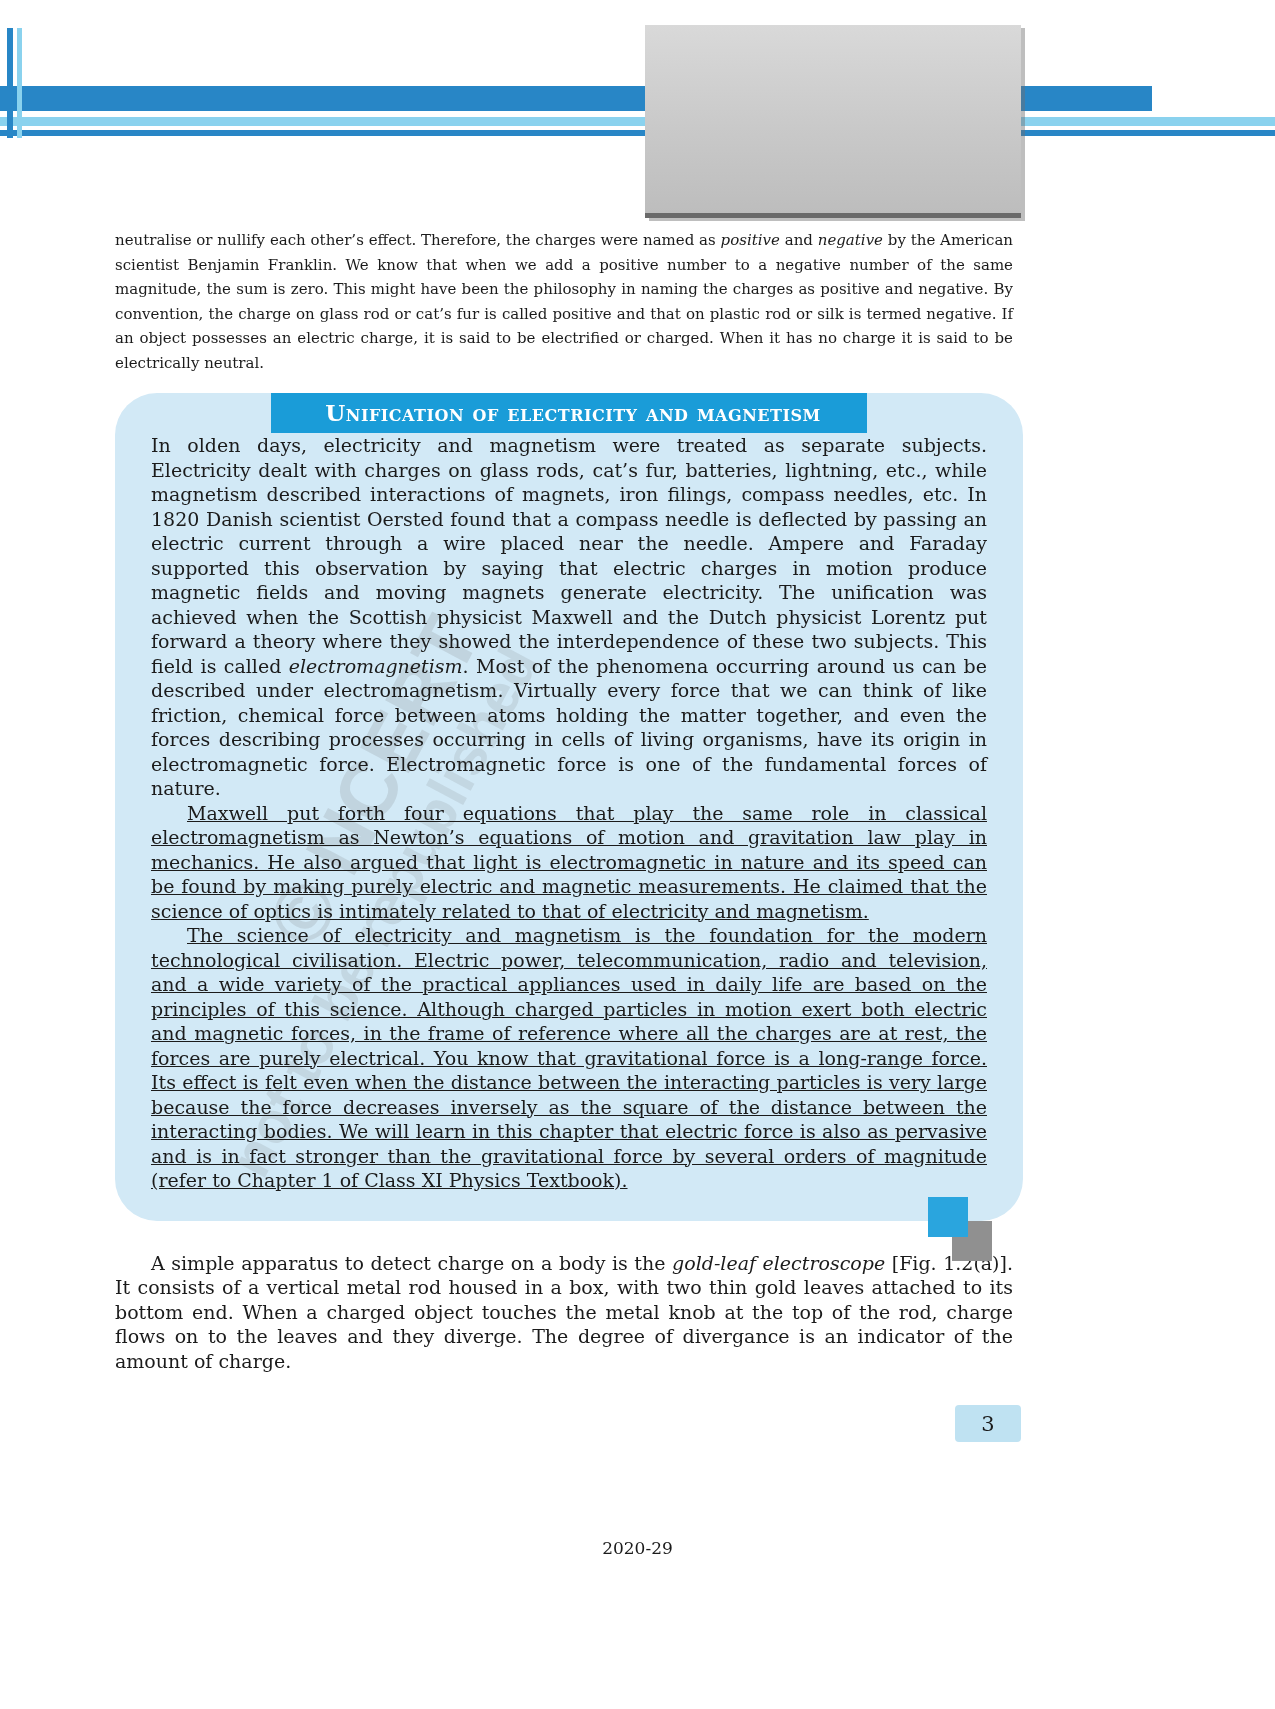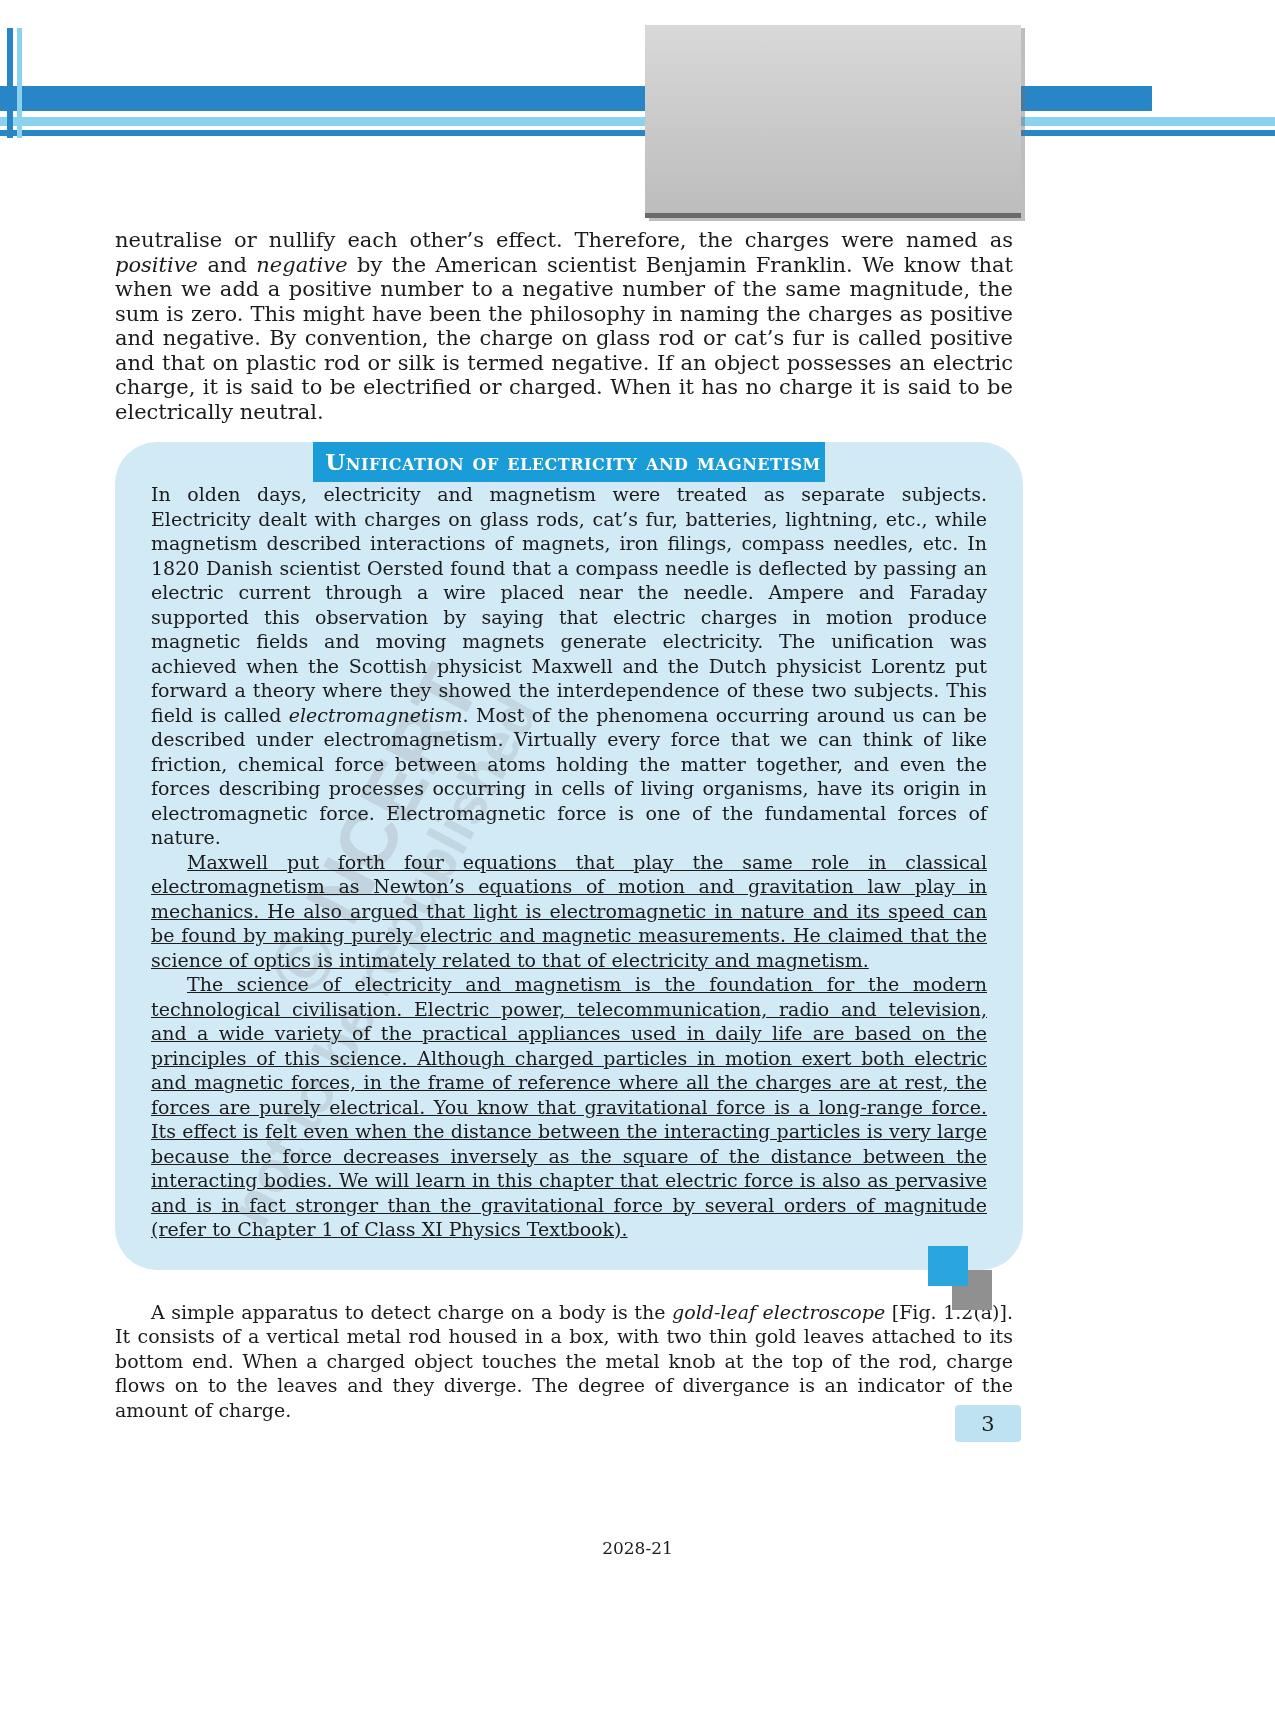--- a/index.html
+++ b/index.html
@@ -32,34 +32,34 @@
     padding-top:112px;
     font-family:"Liberation Sans", sans-serif;
   }
   .chapter-title { font-size:30px; line-height:37px; color:#3e3e3e; letter-spacing:0.6px; font-weight:400; }
 
   
   .content { position:absolute; left:115px; top:228px; width:908px; z-index:2; }
 
   .intro {
     width:898px;
-    font-size:21px; line-height:24.5px;
+    font-size:15px; line-height:24.5px;
     text-align:justify;
   }
 
   .unibox {
     position:relative;
     margin-top:18px;
     background:#d2e9f6;
     border-radius:42px;
     padding:0 36px 28px 36px;
   }
   .banner {
     position:relative; z-index:2;
-    width:512px; margin:0 auto;
+    width:596px; margin:0 auto;
     background:#1a9cd8;
     color:#ffffff;
     text-align:center;
     font-variant:small-caps;
     font-weight:bold;
     font-size:23px;
     line-height:40px;
     height:40px;
     letter-spacing:0.5px;
     padding-left:8px;
@@ -160,15 +160,15 @@
     </div>
 
     <p class="closing"><span>A simple apparatus to detect charge on a body is the </span><span style="font-style: italic;">gold-leaf electroscope</span><span> [Fig. 1.2(a)]. It consists of a vertical metal rod housed in a box, with two thin gold leaves attached to its bottom end. When a charged object touches the metal knob at the top of the rod, charge flows on to the leaves and they diverge. The degree of divergance is an indicator of the amount of charge.</span></p>
 
   </div>
 
   <div class="page-number-box">
     <span>3</span>
   </div>
 
-  <div class="footer">2028-21</div>
+  <div class="footer">2020-29</div>
 
 </div>
 
 </body></html>

